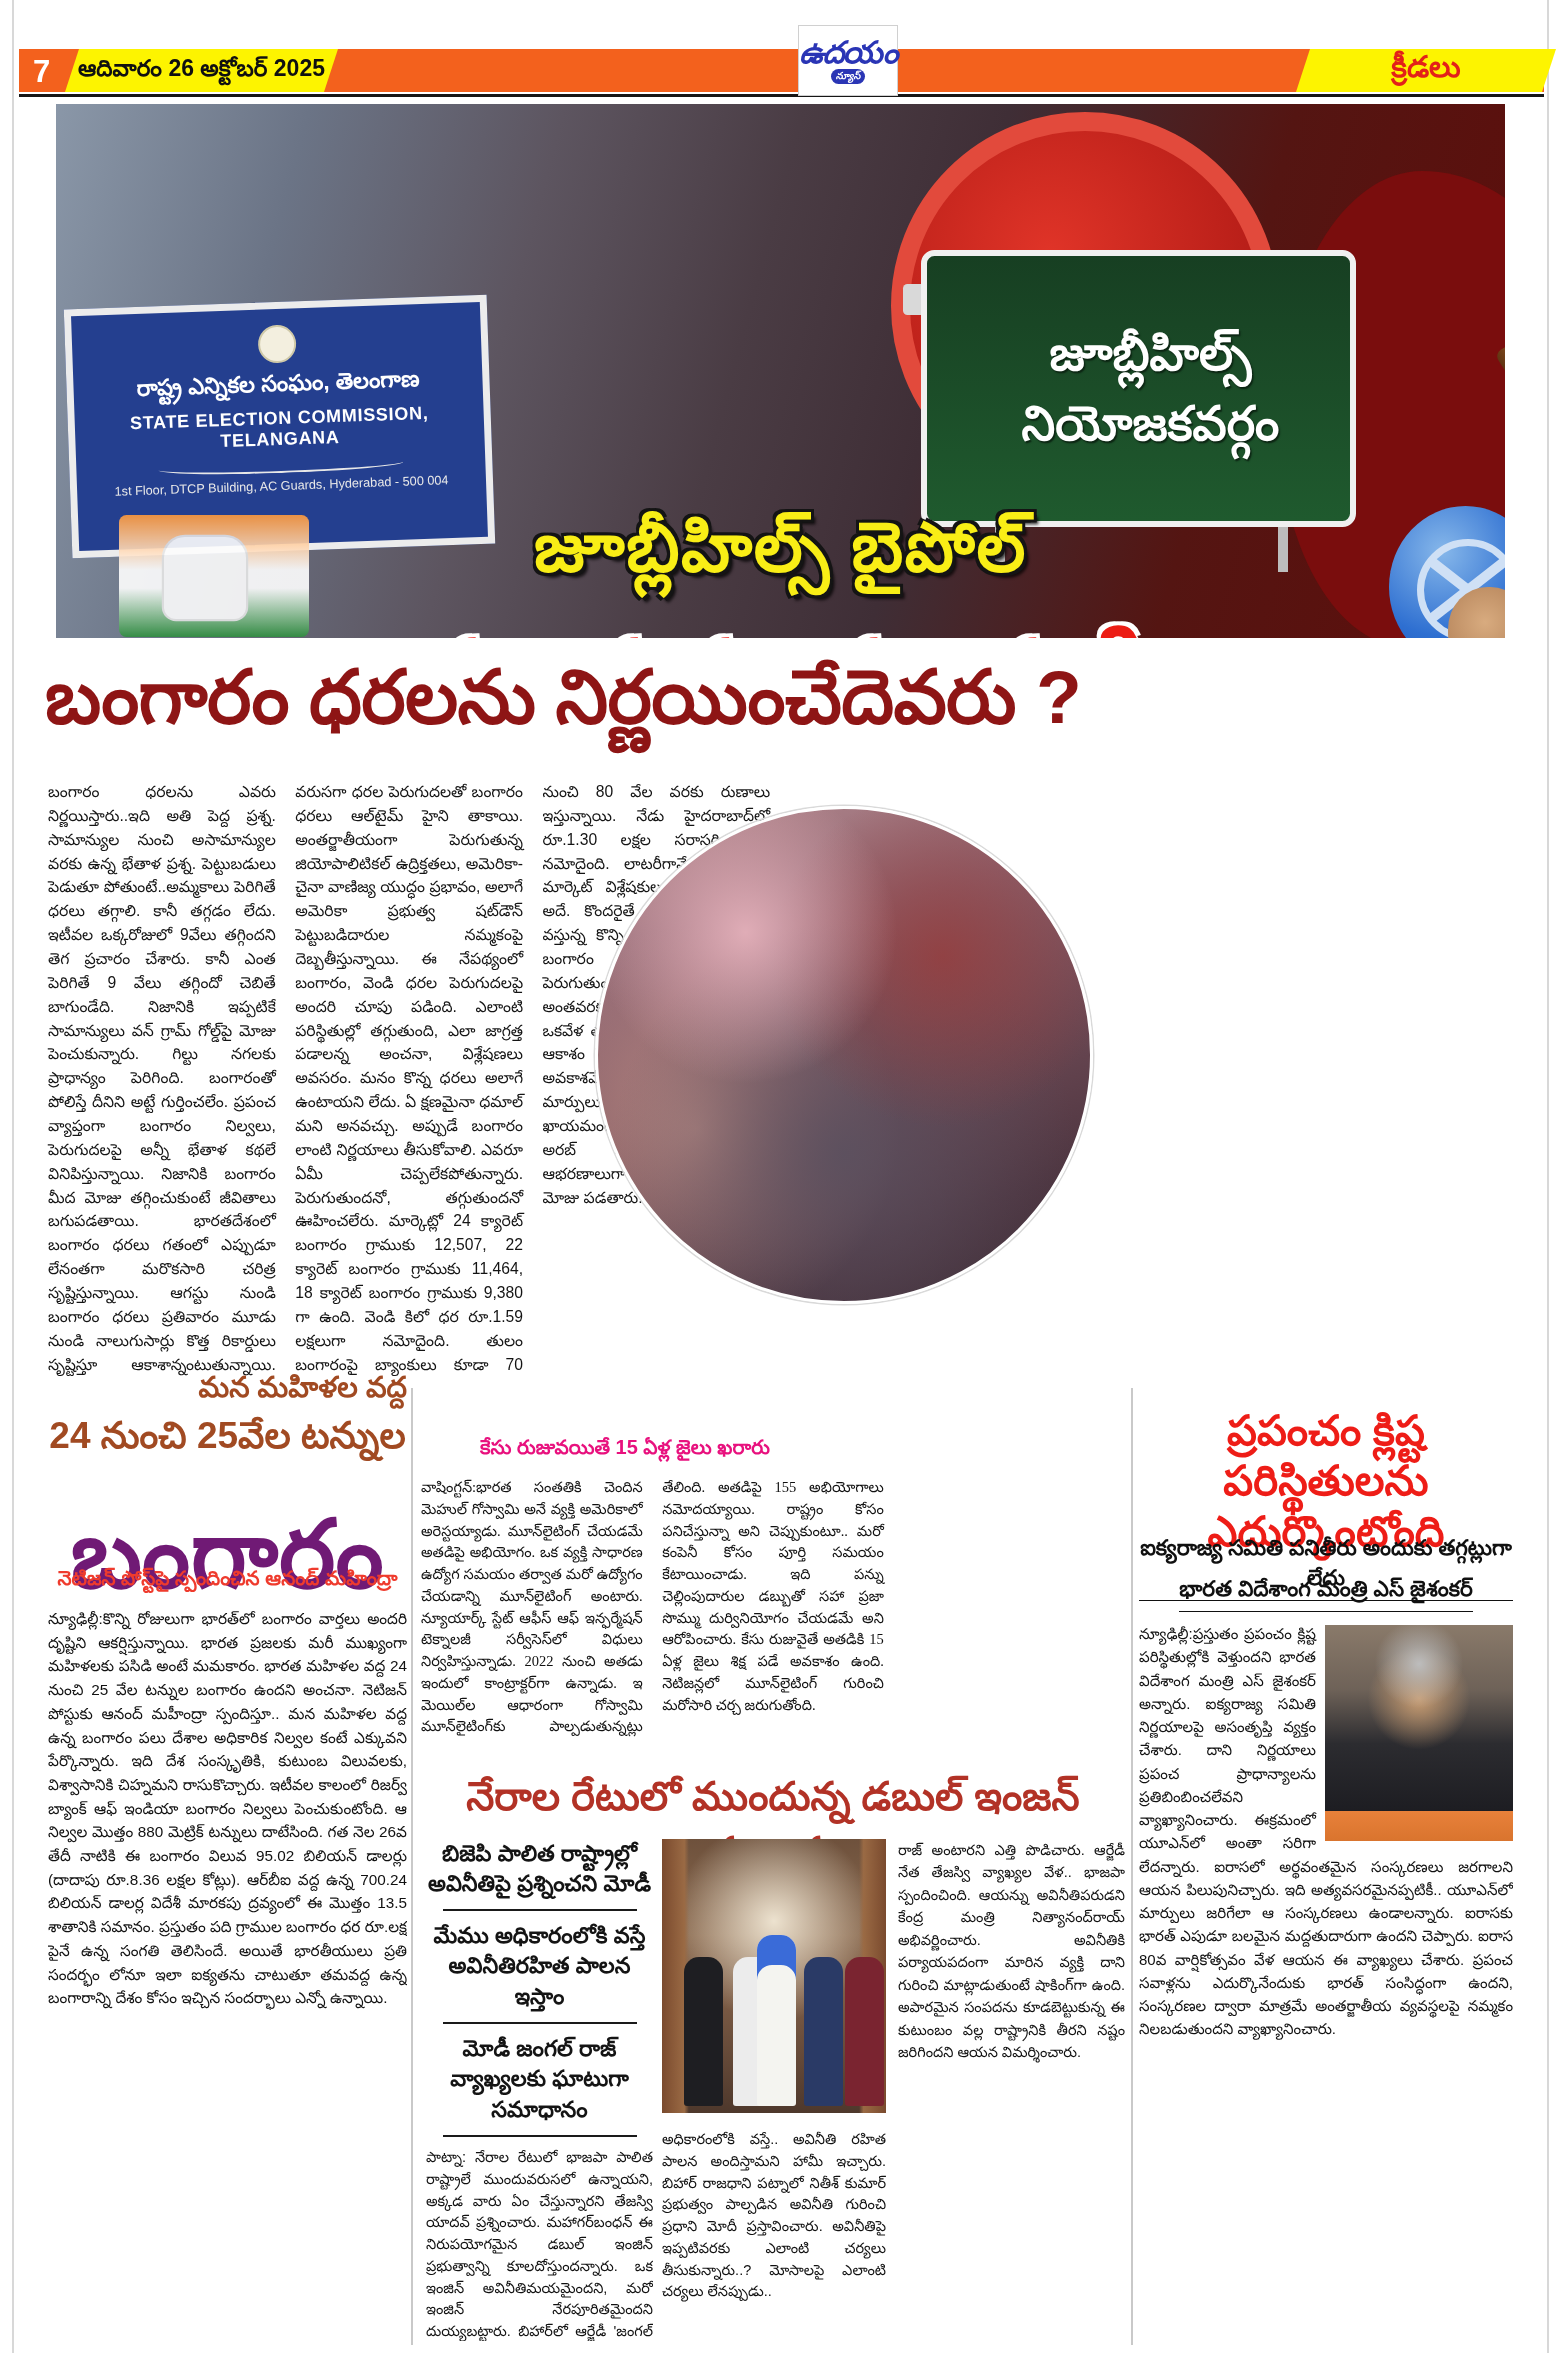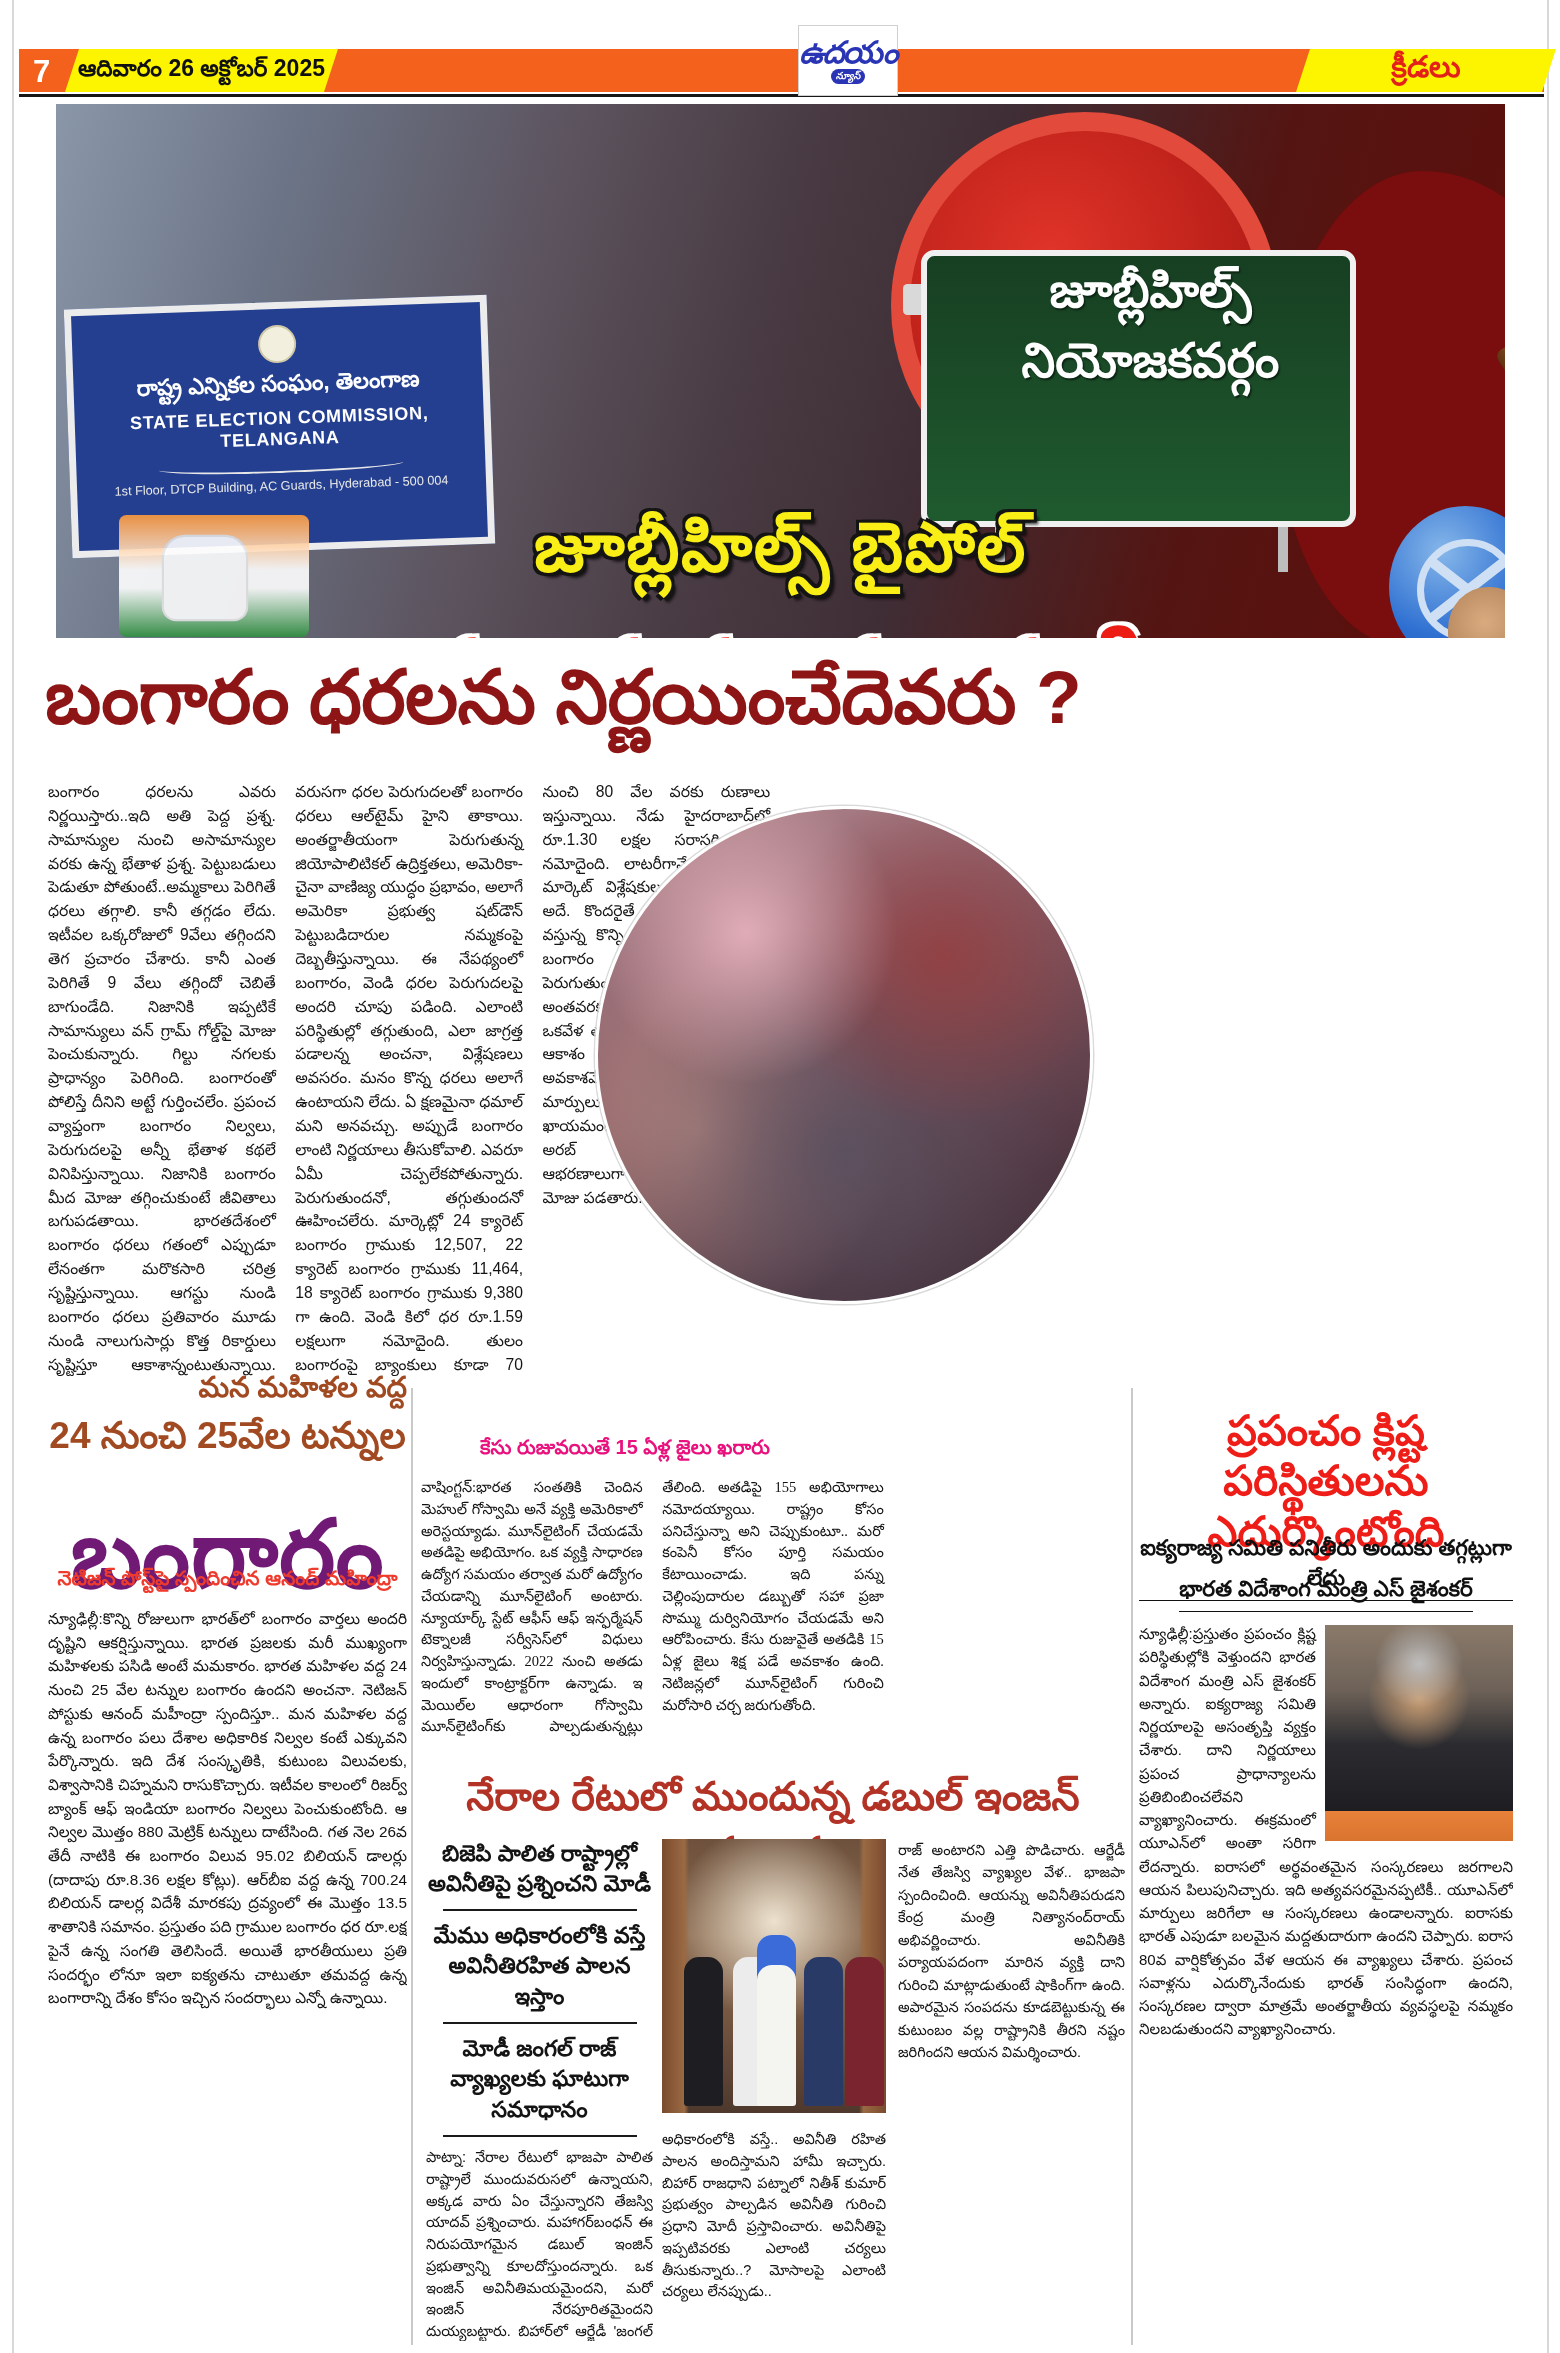--- a/index.html
+++ b/index.html
@@ -33,21 +33,21 @@
   .red-stamp .bar{position:absolute;left:-7.5px;top:153px;width:328px;height:31px;background:#d9d9d9;border-radius:4.5px;}
   .sec-board{position:absolute;left:12px;top:198px;width:423px;height:249px;background:#243f8f;
     border:7.5px solid #ececec;transform:rotate(-2deg);box-sizing:border-box;text-align:center;padding-top:16.4px;}
   .sec-emblem{width:34px;height:34px;border-radius:50%;background:#f3efdf;border:2.2px solid #cfc9a8;margin:0 auto 7.5px;}
   .sec-te{color:#ffffff;font-size:22.4px;font-weight:bold;}
   .sec-en{color:#ffffff;font-size:18px;font-weight:bold;margin-top:6px;letter-spacing:0.7px;}
   .sec-urdu{width:60%;height:12px;margin:9px auto 4.5px;border-bottom:2.2px solid #e8e8e8;border-radius:50%;}
   .sec-addr{color:#e8e8e8;font-size:12.7px;margin-top:6px;}
   .green-sign{position:absolute;left:865px;top:146px;width:435px;height:277px;box-sizing:border-box;
     background:linear-gradient(#173f22,#1f5a2e);border:6px solid #f0f0f0;border-radius:13.4px;
-    display:flex;flex-direction:column;align-items:center;justify-content:flex-start;z-index:3;padding-left:24px;}
+    display:flex;flex-direction:column;align-items:center;justify-content:center;z-index:3;padding-left:24px;}
   .green-line{color:#ffffff;font-size:48px;font-weight:bold;line-height:1.45;text-shadow:1.5px 1.5px 1.5px #0c2513;}
   .sign-post{position:absolute;top:423px;width:10.4px;height:45px;background:#bdbdbd;z-index:2;}
   .ballot-ball{position:absolute;left:1333px;top:402px;width:153px;height:162px;border-radius:50%;
     background:radial-gradient(circle at 35% 28%,#86b7ea,#2e6fd1 55%,#1b4fa8);z-index:4;}
   .ballot-stamp{position:absolute;left:28px;top:33px;width:88px;height:88px;border-radius:50%;border:7.5px solid #cfe0f5;}
   .ballot-stamp .x1,.ballot-stamp .x2{position:absolute;left:-3px;top:39px;width:94px;height:10.4px;background:#cfe0f5;border-radius:3px;}
   .ballot-stamp .x1{transform:rotate(38deg);} .ballot-stamp .x2{transform:rotate(-38deg);}
   .gavel{position:absolute;left:1420px;top:283px;width:127px;height:27px;border-radius:7.5px;
     background:linear-gradient(#9a5a24,#5f3312);transform:rotate(58deg);z-index:3;}
   .flagpatch{position:absolute;left:63px;top:411px;width:190px;height:122px;border-radius:7.5px;opacity:.9;

